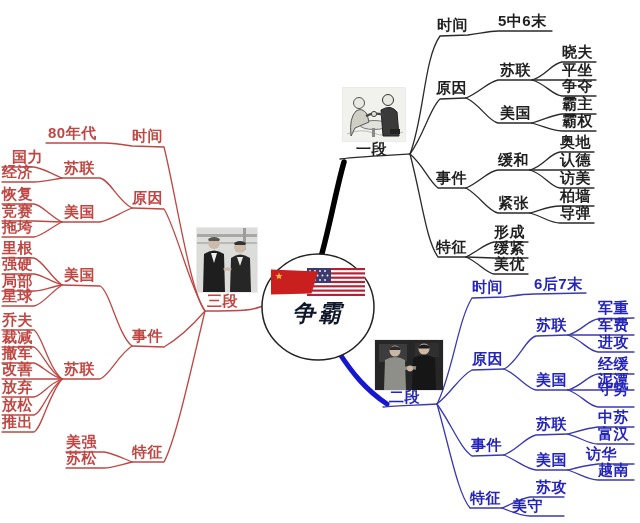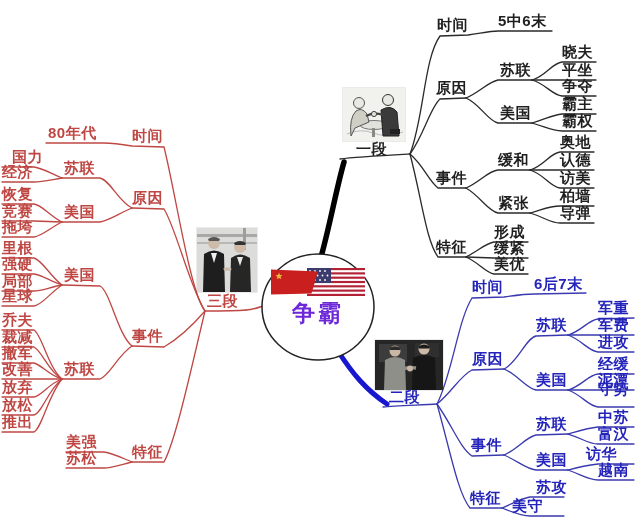--- a/index.html
+++ b/index.html
@@ -8,21 +8,21 @@
   #wires{position:absolute;left:0;top:0;width:640px;height:523px;}
   .lbl{position:absolute;font-weight:bold;font-size:15px;line-height:18px;
        white-space:nowrap;letter-spacing:.5px;cursor:default;}
   .c1{color:#1f1f1f;}
   .c2{color:#2424bb;}
   .c3{color:#bf4743;text-align:center;}
   .node-img{position:absolute;box-shadow:0 0 0 1px rgba(0,0,0,.08);}
   .node-img svg{display:block;}
   #center-node{position:absolute;left:266px;top:268px;width:104px;height:78px;
                display:flex;flex-direction:column;align-items:center;}
-  #center-title{font-weight:bold;font-size:23px;letter-spacing:3px;color:#6d28d9;margin-top:2px;}
+  #center-title{font-weight:bold;font-size:23px;letter-spacing:3px;color:#0f172a;margin-top:2px;font-style:italic;}
 </style>
 </head>
 <body>
 
 <div id="stage">
 
   <svg id="wires" viewBox="0 0 640 523">
 
     <g fill="none" stroke-linecap="round">
       <path d="M321 257 C330 225 336 190 344 162" stroke="#000000" stroke-width="5.5"></path>

